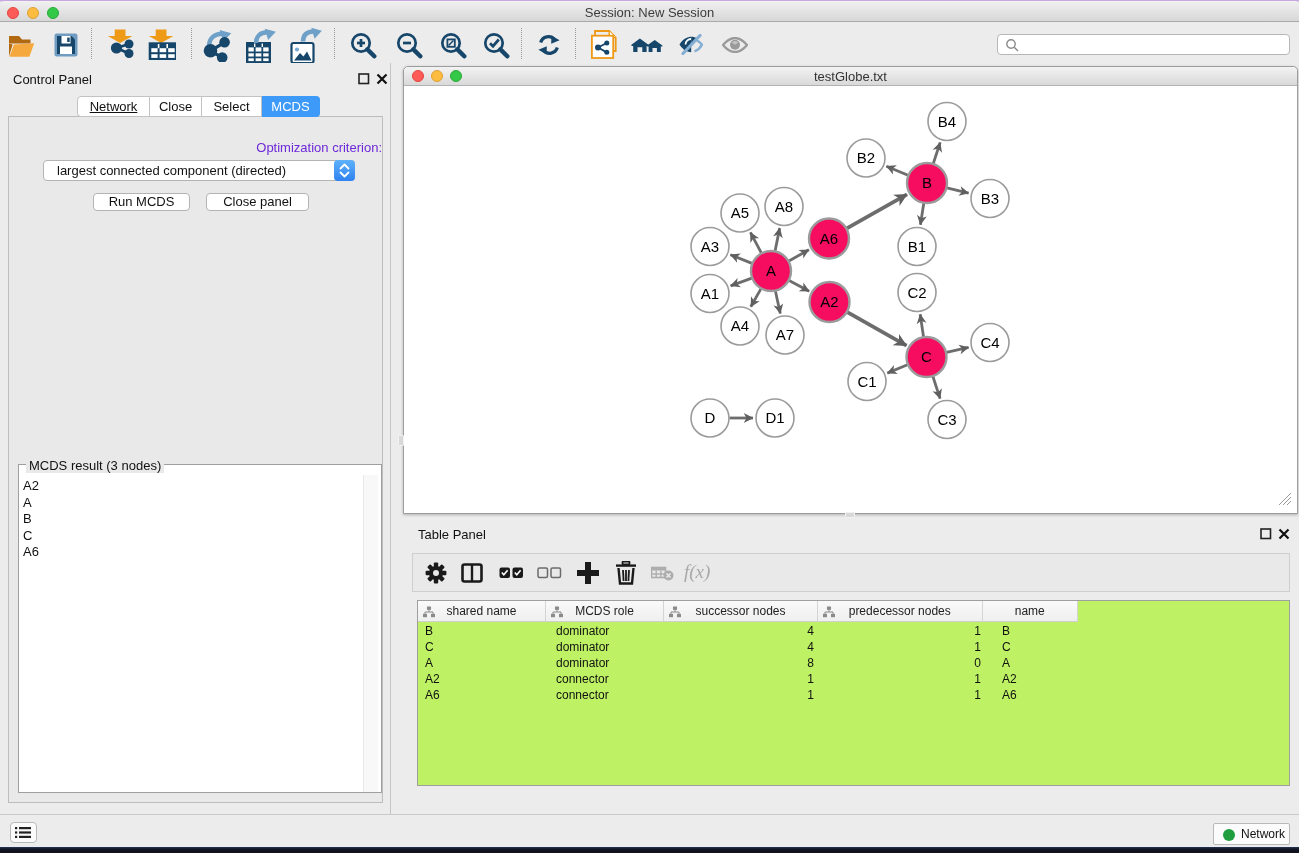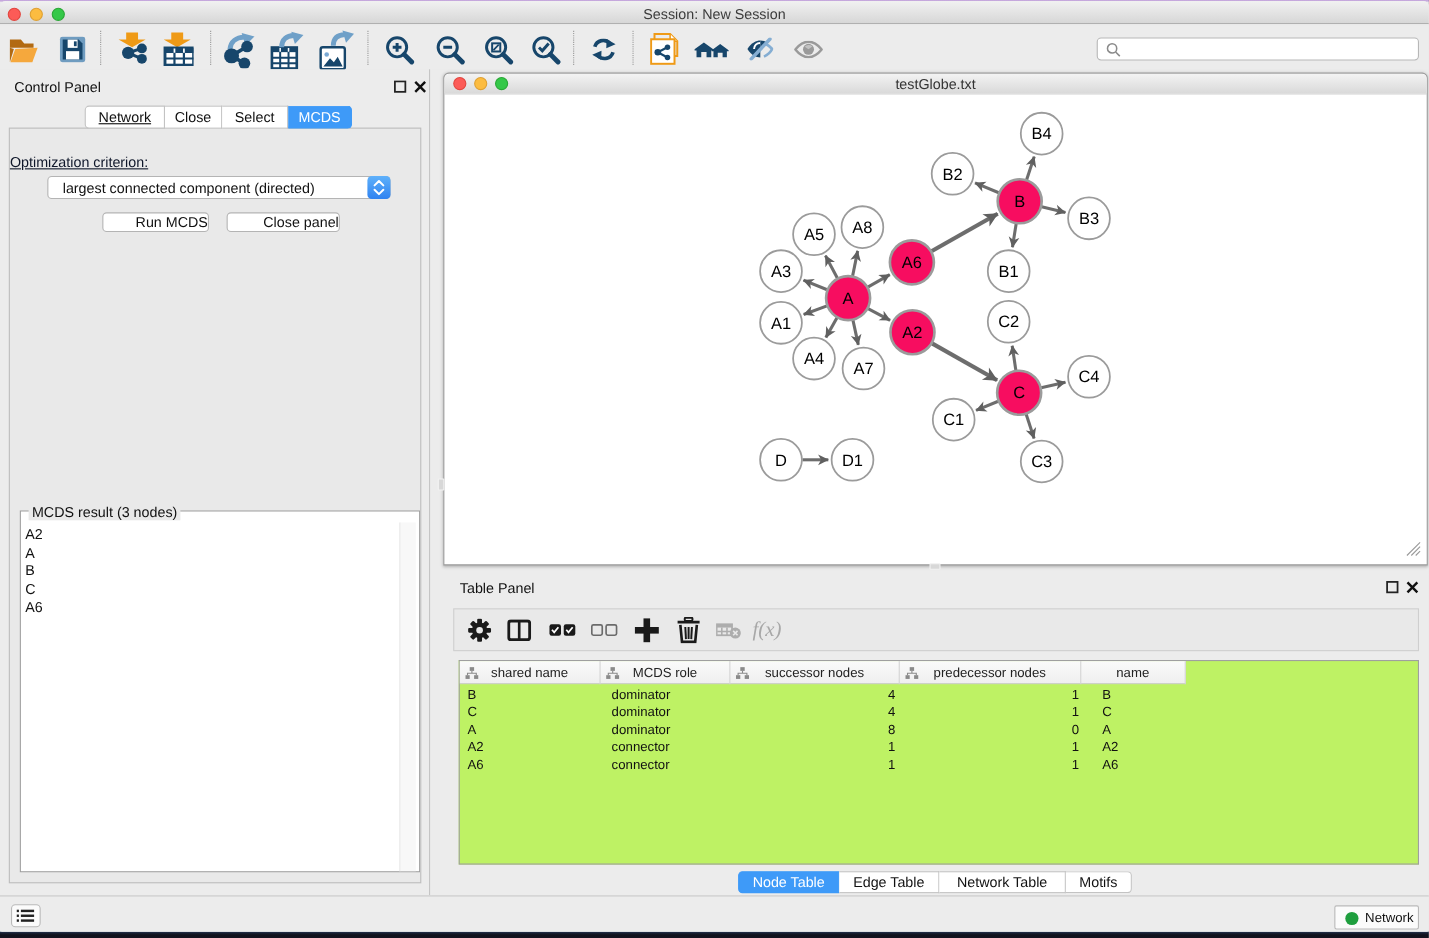--- a/index.html
+++ b/index.html
@@ -20,24 +20,24 @@
 
 #cpanel{position:absolute;left:0;top:62px;width:391px;height:751px;background:#ececec;border-right:1px solid #c5c5c5;}
 #cpanel .ptitle{position:absolute;left:13px;top:9px;font-size:13px;color:#111;}
 .winbtns{position:absolute;top:10px;}
 #cptabs{position:absolute;left:77px;top:33px;height:21px;display:flex;z-index:3;}
 .tab{font-size:13px;color:#111;background:#fff;border:1px solid #c3c3c3;border-left:none;padding:0;line-height:19px;height:21px;text-align:center;}
 .tab.first{border-left:1px solid #c3c3c3;border-radius:4px 0 0 4px;}
 .tab.last{border-radius:0 4px 4px 0;}
 .tab.sel{background:#3e9af8;color:#fff;border-color:#3e9af8;}
 #cpbody{position:absolute;left:8px;top:53px;width:375px;height:687px;background:#e9e9e9;border:1px solid #bdbdbd;}
-#optlabel{position:absolute;left:0;width:100%;top:23px;text-align:left;font-size:13px;color:#0f172a;text-decoration:underline;}
+#optlabel{position:absolute;left:0;width:100%;top:23px;text-align:right;font-size:13px;color:#6d28d9;}
 #dropdown{position:absolute;left:34px;top:43px;width:312px;height:21px;background:#fff;border:1px solid #b4b4b4;border-radius:4px;font-size:13px;color:#111;line-height:19px;padding-left:13px;}
 #dropdown .spin{position:absolute;right:-1px;top:-1px;width:21px;height:21px;border-radius:4px;background:linear-gradient(#5fb1fb,#2f82f0);}
-#btnrun,#btnclose{position:absolute;top:76px;height:18px;background:#fff;border:1px solid #b4b4b4;border-radius:4px;font-size:13px;color:#111;text-align:right;line-height:16px;}
+#btnrun,#btnclose{position:absolute;top:76px;height:18px;background:#fff;border:1px solid #b4b4b4;border-radius:4px;font-size:13px;color:#111;text-align:center;line-height:16px;}
 #btnrun{left:84px;width:97px;}
 #btnclose{left:197px;width:103px;}
 #fieldset{position:absolute;left:9px;top:347px;width:364px;height:329px;border:1px solid #9f9f9f;background:#fff;}
 #fieldset .legend{position:absolute;left:7px;top:-7px;background:#e9e9e9;padding:0 3px;font-size:13px;color:#111;}
 #fieldset .items{position:absolute;left:4px;top:13px;font-size:13px;color:#111;line-height:16.5px;}
 #fieldset .sbar{position:absolute;right:3px;top:10px;width:15px;height:317px;background:#f8f8f8;border-left:1px solid #e8e8e8;}
 
 #workspace{position:absolute;left:392px;top:62px;width:907px;height:751px;background:#ececec;}
 #netwin{position:absolute;left:11px;top:3px;width:895px;height:448px;background:#fff;border:1px solid #9d9d9d;border-radius:5px 5px 0 0;box-shadow:0 1px 3px rgba(0,0,0,.25);}
 #nettitle{position:absolute;left:0;top:0;width:100%;height:19px;background:linear-gradient(#f3f3f3,#d9d9d9);border-bottom:1px solid #b3b3b3;border-radius:5px 5px 0 0;}
@@ -457,26 +457,20 @@
       <div class="trow" style="left:138px;top:70px;">connector</div>
       <div class="trow" style="left:246px;top:70px;width:154px;text-align:right;padding-right:4px;">1</div>
       <div class="trow" style="left:400px;top:70px;width:164px;text-align:right;padding-right:1px;">1</div>
       <div class="trow" style="left:584px;top:70px;">A2</div>
       <div class="trow" style="left:7px;top:86px;">A6</div>
       <div class="trow" style="left:138px;top:86px;">connector</div>
       <div class="trow" style="left:246px;top:86px;width:154px;text-align:right;padding-right:4px;">1</div>
       <div class="trow" style="left:400px;top:86px;width:164px;text-align:right;padding-right:1px;">1</div>
       <div class="trow" style="left:584px;top:86px;">A6</div>
     </div>
-    <div id="tabs2">
-      <div class="tab first sel" style="width:92px;">Node Table</div>
-      <div class="tab" style="width:91px;">Edge Table</div>
-      <div class="tab" style="width:115px;">Network Table</div>
-      <div class="tab last" style="width:60px;">Motifs</div>
-    </div>
   </div>
   <div id="statusbar">
     <div id="listbtn"><svg width="17" height="13" viewBox="0 0 17 13" style="margin:3px 0 0 4px;">
             <g fill="#222">
               <rect x="0" y="1" width="2.2" height="2.2"></rect>
               <rect x="0" y="5.4" width="2.2" height="2.2"></rect>
               <rect x="0" y="9.8" width="2.2" height="2.2"></rect>
               <rect x="4" y="1" width="12" height="2.2"></rect>
               <rect x="4" y="5.4" width="12" height="2.2"></rect>
               <rect x="4" y="9.8" width="12" height="2.2"></rect>

